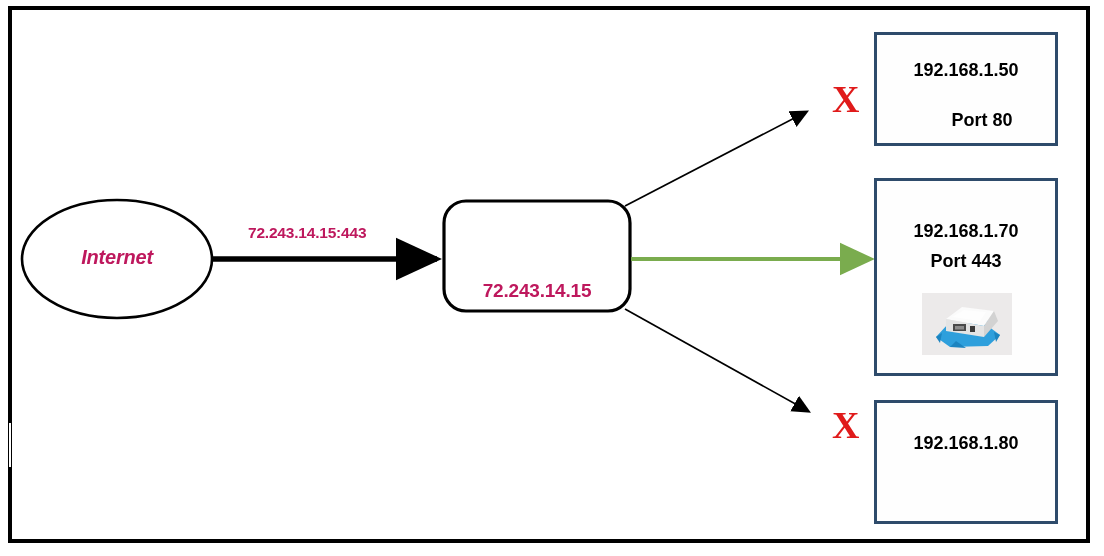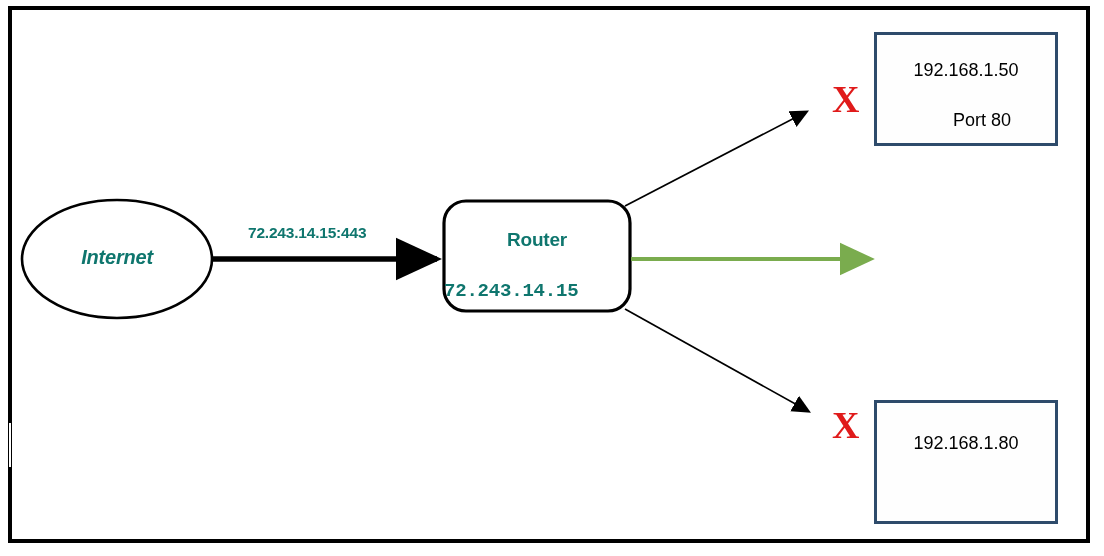--- a/index.html
+++ b/index.html
@@ -42,21 +42,21 @@
     position: absolute;
     left: 0;
     top: 0;
     width: 1104px;
     height: 556px;
   }
 
   
   .lbl {
     position: absolute;
-    color: #0f766e;
+    color: #be185d;
     font-weight: bold;
     white-space: nowrap;
     letter-spacing: -0.2px;
   }
   #internet-label {
     left: 22px;
     top: 246px;
     width: 190px;
     text-align: center;
     font-size: 20px;
@@ -71,41 +71,41 @@
     left: 444px;
     top: 229px;
     width: 186px;
     text-align: center;
     font-size: 19px;
   }
   #router-ip {
     left: 444px;
     top: 280px;
     width: 186px;
+    text-align: center;
     font-size: 19px;
-    font-family: Liberation Mono, monospace;
   }
 
   
   .endpoint-box {
     position: absolute;
     background: #fefefe;
     border: 3px solid #2e4b6b;
     box-sizing: border-box;
   }
   #box-top    { left: 874px; top: 32px;  width: 184px; height: 114px; }
   #box-mid    { left: 874px; top: 178px; width: 184px; height: 198px; }
   #box-bottom { left: 874px; top: 400px; width: 184px; height: 124px; }
 
   .box-line {
     position: absolute;
     width: 100%;
     text-align: center;
     font-size: 18px;
-    font-weight: normal;
+    font-weight: bold;
     color: #000000;
     white-space: nowrap;
   }
   #box-top .ip   { top: 25px; }
   #box-top .port { top: 75px; margin-left: 16px; }
   #box-bottom .ip   { top: 30px; }
   #box-bottom .port { top: 80px; }
   #box-mid .ip   { top: 40px; }
   #box-mid .port { top: 70px; }
 
@@ -161,30 +161,55 @@
 
     <line x1="631" y1="259" x2="869" y2="259" stroke="#7aac4e" stroke-width="4.2" marker-end="url(#arrow-green)"></line>
 
     <line x1="625" y1="309" x2="808" y2="411" stroke="#000000" stroke-width="1.7" marker-end="url(#arrow-black-thin)"></line>
   </svg>
 
   <div class="lbl" id="internet-label">Internet</div>
 
   <div class="lbl" id="wan-label">72.243.14.15:443</div>
 
-  <div class="lbl" id="router-title">Router</div>
   <div class="lbl" id="router-ip">72.243.14.15</div>
 
   <div class="x-mark" id="x-top">X</div>
 
   <div class="x-mark" id="x-bottom">X</div>
 
   <div class="endpoint-box" id="box-top">
     <div class="box-line ip">192.168.1.50</div>
     <div class="box-line port">Port 80</div>
   </div>
 
+  <div class="endpoint-box" id="box-mid">
+    <div class="box-line ip">192.168.1.70</div>
+    <div class="box-line port">Port 443</div>
+
+    <svg id="device-photo" viewBox="0 0 90 62" xmlns="http://www.w3.org/2000/svg">
+      <rect x="0" y="0" width="90" height="62" fill="#eceaea"></rect>
+
+      <path d="M14,44 L26,31 L62,30 L78,42 L66,53 L28,54 z" fill="#2e9fdc"></path>
+      <path d="M14,44 L20,40 L18,50 z" fill="#1c84c0"></path>
+      <path d="M78,42 L72,39 L74,49 z" fill="#1c84c0"></path>
+      <path d="M28,54 L34,48 L44,55 z" fill="#1c84c0"></path>
+      <path d="M62,30 L56,27 L68,28 z" fill="#57b5e6"></path>
+
+      <path d="M24,26 L40,14 L72,18 L62,33 z" fill="#fbfbfb"></path>
+
+      <path d="M24,26 L62,33 L62,44 L24,38 z" fill="#e4e4e4"></path>
+
+      <path d="M62,33 L72,18 L76,28 L62,44 z" fill="#d2d2d2"></path>
+
+      <rect x="31" y="31" width="13" height="7" fill="#4a4a4a"></rect>
+      <rect x="33" y="33" width="9" height="3.5" fill="#8d8d8d"></rect>
+      <rect x="48" y="33" width="5" height="6" fill="#3a3a3a"></rect>
+
+      <path d="M30,24 L42,17 L64,19 L58,28 z" fill="#ffffff" opacity="0.65"></path>
+    </svg>
+  </div>
 
   <div class="endpoint-box" id="box-bottom">
     <div class="box-line ip">192.168.1.80</div>
   </div>
 
 </div>
 
 </body></html>

